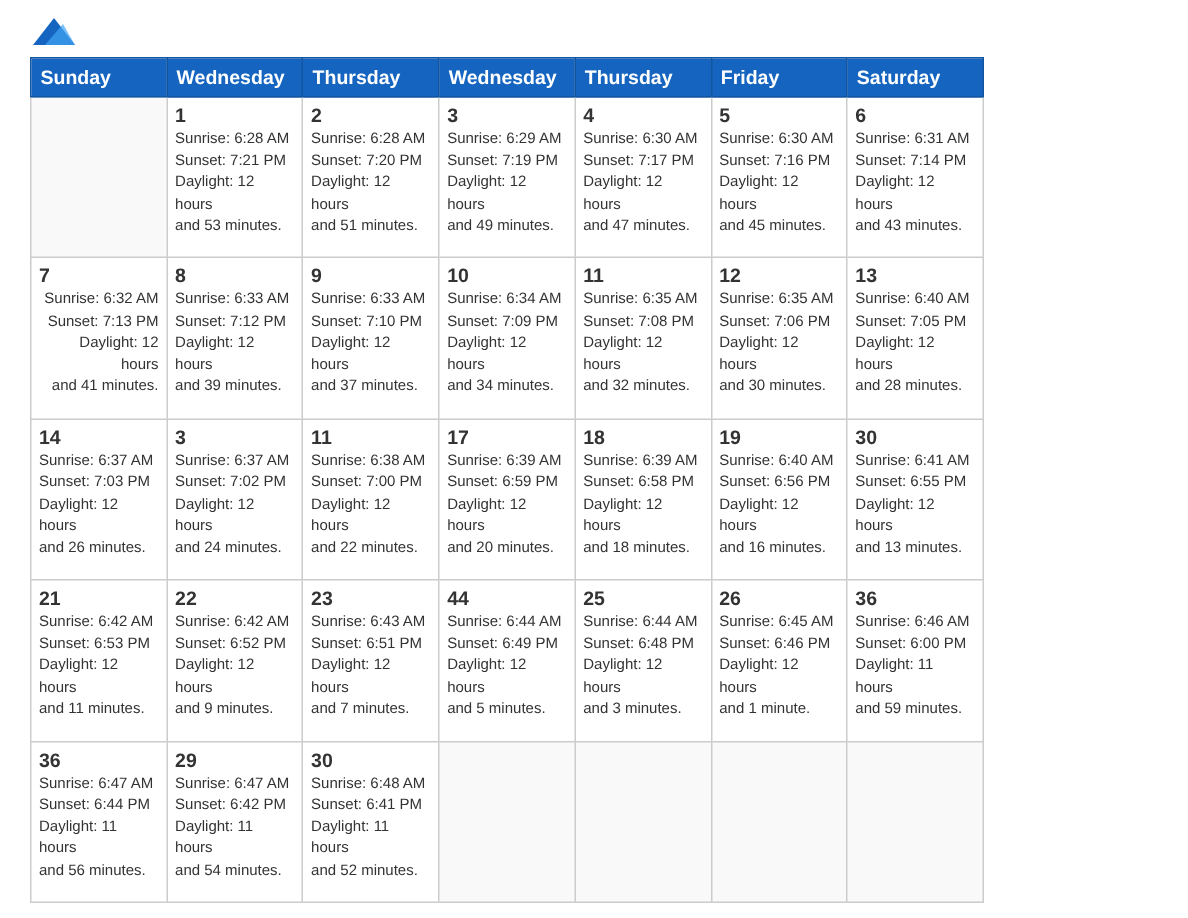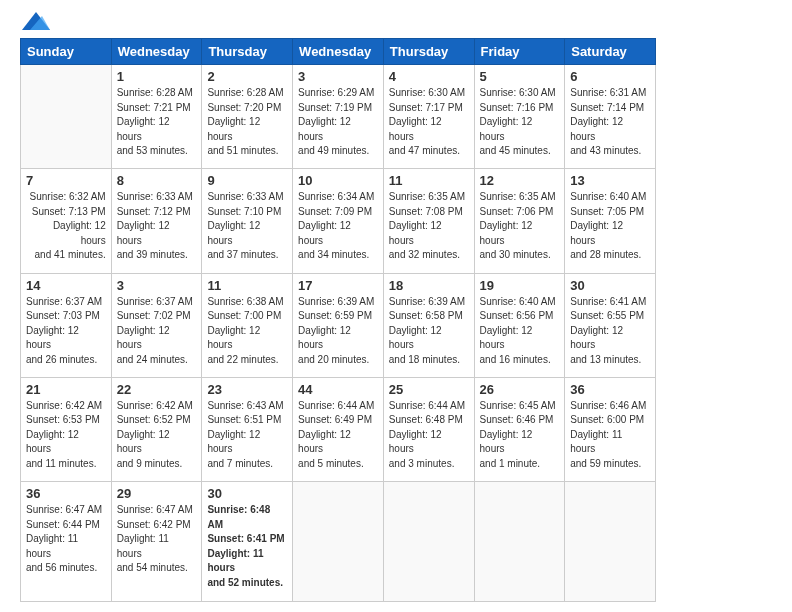--- a/index.html
+++ b/index.html
@@ -326,21 +326,21 @@
           </td>
           <td>
             <span class="day-num">29</span>
             <div class="cell-info" style="white-space: pre-line;">Sunrise: 6:47 AM
 Sunset: 6:42 PM
 Daylight: 11 hours
 and 54 minutes.</div>
           </td>
           <td>
             <span class="day-num">30</span>
-            <div class="cell-info" style="white-space: pre-line; font-weight: bold;">Sunrise: 6:48 AM
+            <div class="cell-info" style="white-space: pre-line;">Sunrise: 6:48 AM
 Sunset: 6:41 PM
 Daylight: 11 hours
 and 52 minutes.</div>
           </td>
           <td class="empty-cell"></td>
           <td class="empty-cell"></td>
           <td class="empty-cell"></td>
           <td class="empty-cell"></td>
         </tr>
       </tbody>

